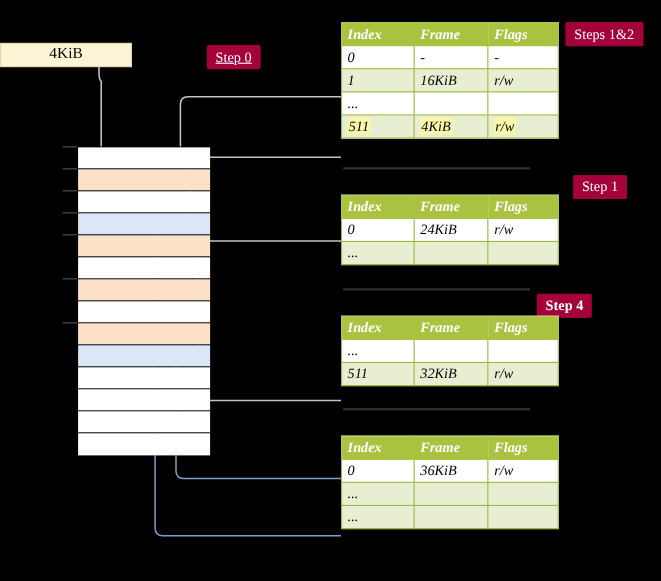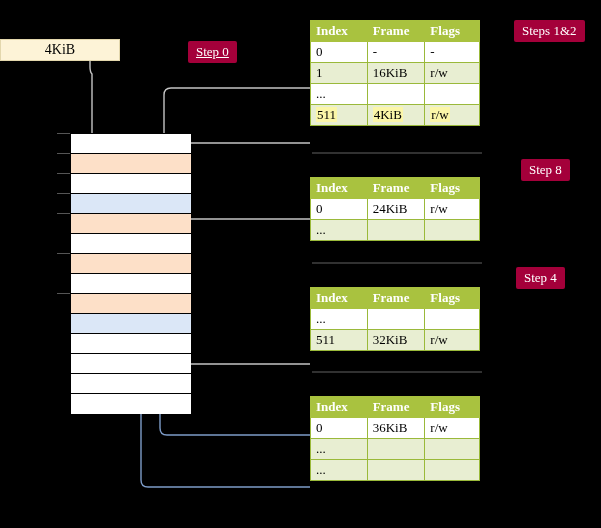--- a/index.html
+++ b/index.html
@@ -24,43 +24,43 @@
   
   .badge{
     position:absolute;background:#a4003a;color:#fff;
     font-size:13px;line-height:1;
     padding:4px 8px 5px 8px;border-radius:2px;white-space:nowrap;
     box-shadow:0 1px 0 rgba(0,0,0,.35);
   }
   .badge.step0 {left:188px;top:41px;text-decoration:underline;}
   .badge.steps12{left:514px;top:20px;}
   .badge.step3 {left:521px;top:159px;}
-  .badge.step4 {left:516px;top:267px;}
+  .badge.step4 {left:488px;top:267px;font-weight:bold;}
 
   
   .memcol{
     position:absolute;left:70px;top:133px;width:120px;height:281px;
     border:1px solid #000;box-sizing:border-box;
   }
   .memrow{
     position:absolute;left:0;width:120px;height:20px;
     border-bottom:1px solid #000;box-sizing:border-box;
   }
   .memrow.last{border-bottom:none;}
   .memrow.white {background:#ffffff;}
   .memrow.orange{background:#fde0c8;}
   .memrow.blue  {background:#dbe7f7;}
 
   
   .tick{position:absolute;height:1px;background:#555;width:13px;left:57px;}
 
   
   .ptable{
-    position:absolute;width:170px;border-collapse:collapse;
-    font-size:13px;background:#fff;
+    position:absolute;width:198px;border-collapse:collapse;
+    font-size:13px;background:#fff;font-style:italic;
   }
   .ptable.t1{left:310px;top:20px;}
   .ptable.t2{left:310px;top:177px;}
   .ptable.t3{left:310px;top:287px;}
   .ptable.t4{left:310px;top:396px;}
   .ptable td,.ptable th{
     border:1px solid #9ab93a;
     padding:2px 5px;height:20px;box-sizing:border-box;
     text-align:left;font-weight:normal;vertical-align:middle;
   }
@@ -111,21 +111,21 @@
 
     <path d="M 310,487 L 148,487 Q 141,487 141,480 L 141,208" fill="none" stroke="#7d9cc8" stroke-width="1.4" marker-end="url(#ab)"></path>
   </svg>
 
   <div class="srcbox">
     <span>4KiB</span>
   </div>
 
   <div class="badge step0">Step 0</div>
   <div class="badge steps12">Steps 1&amp;2</div>
-  <div class="badge step3">Step 8</div>
+  <div class="badge step3">Step 1</div>
   <div class="badge step4">Step 4</div>
 
   <div class="memcol" id="memcol">
       <div class="memrow white" style="top: 0px;"></div>
       <div class="memrow orange" style="top: 20px;"></div>
       <div class="memrow white" style="top: 40px;"></div>
       <div class="memrow blue" style="top: 60px;"></div>
       <div class="memrow orange" style="top: 80px;"></div>
       <div class="memrow white" style="top: 100px;"></div>
       <div class="memrow orange" style="top: 120px;"></div>

